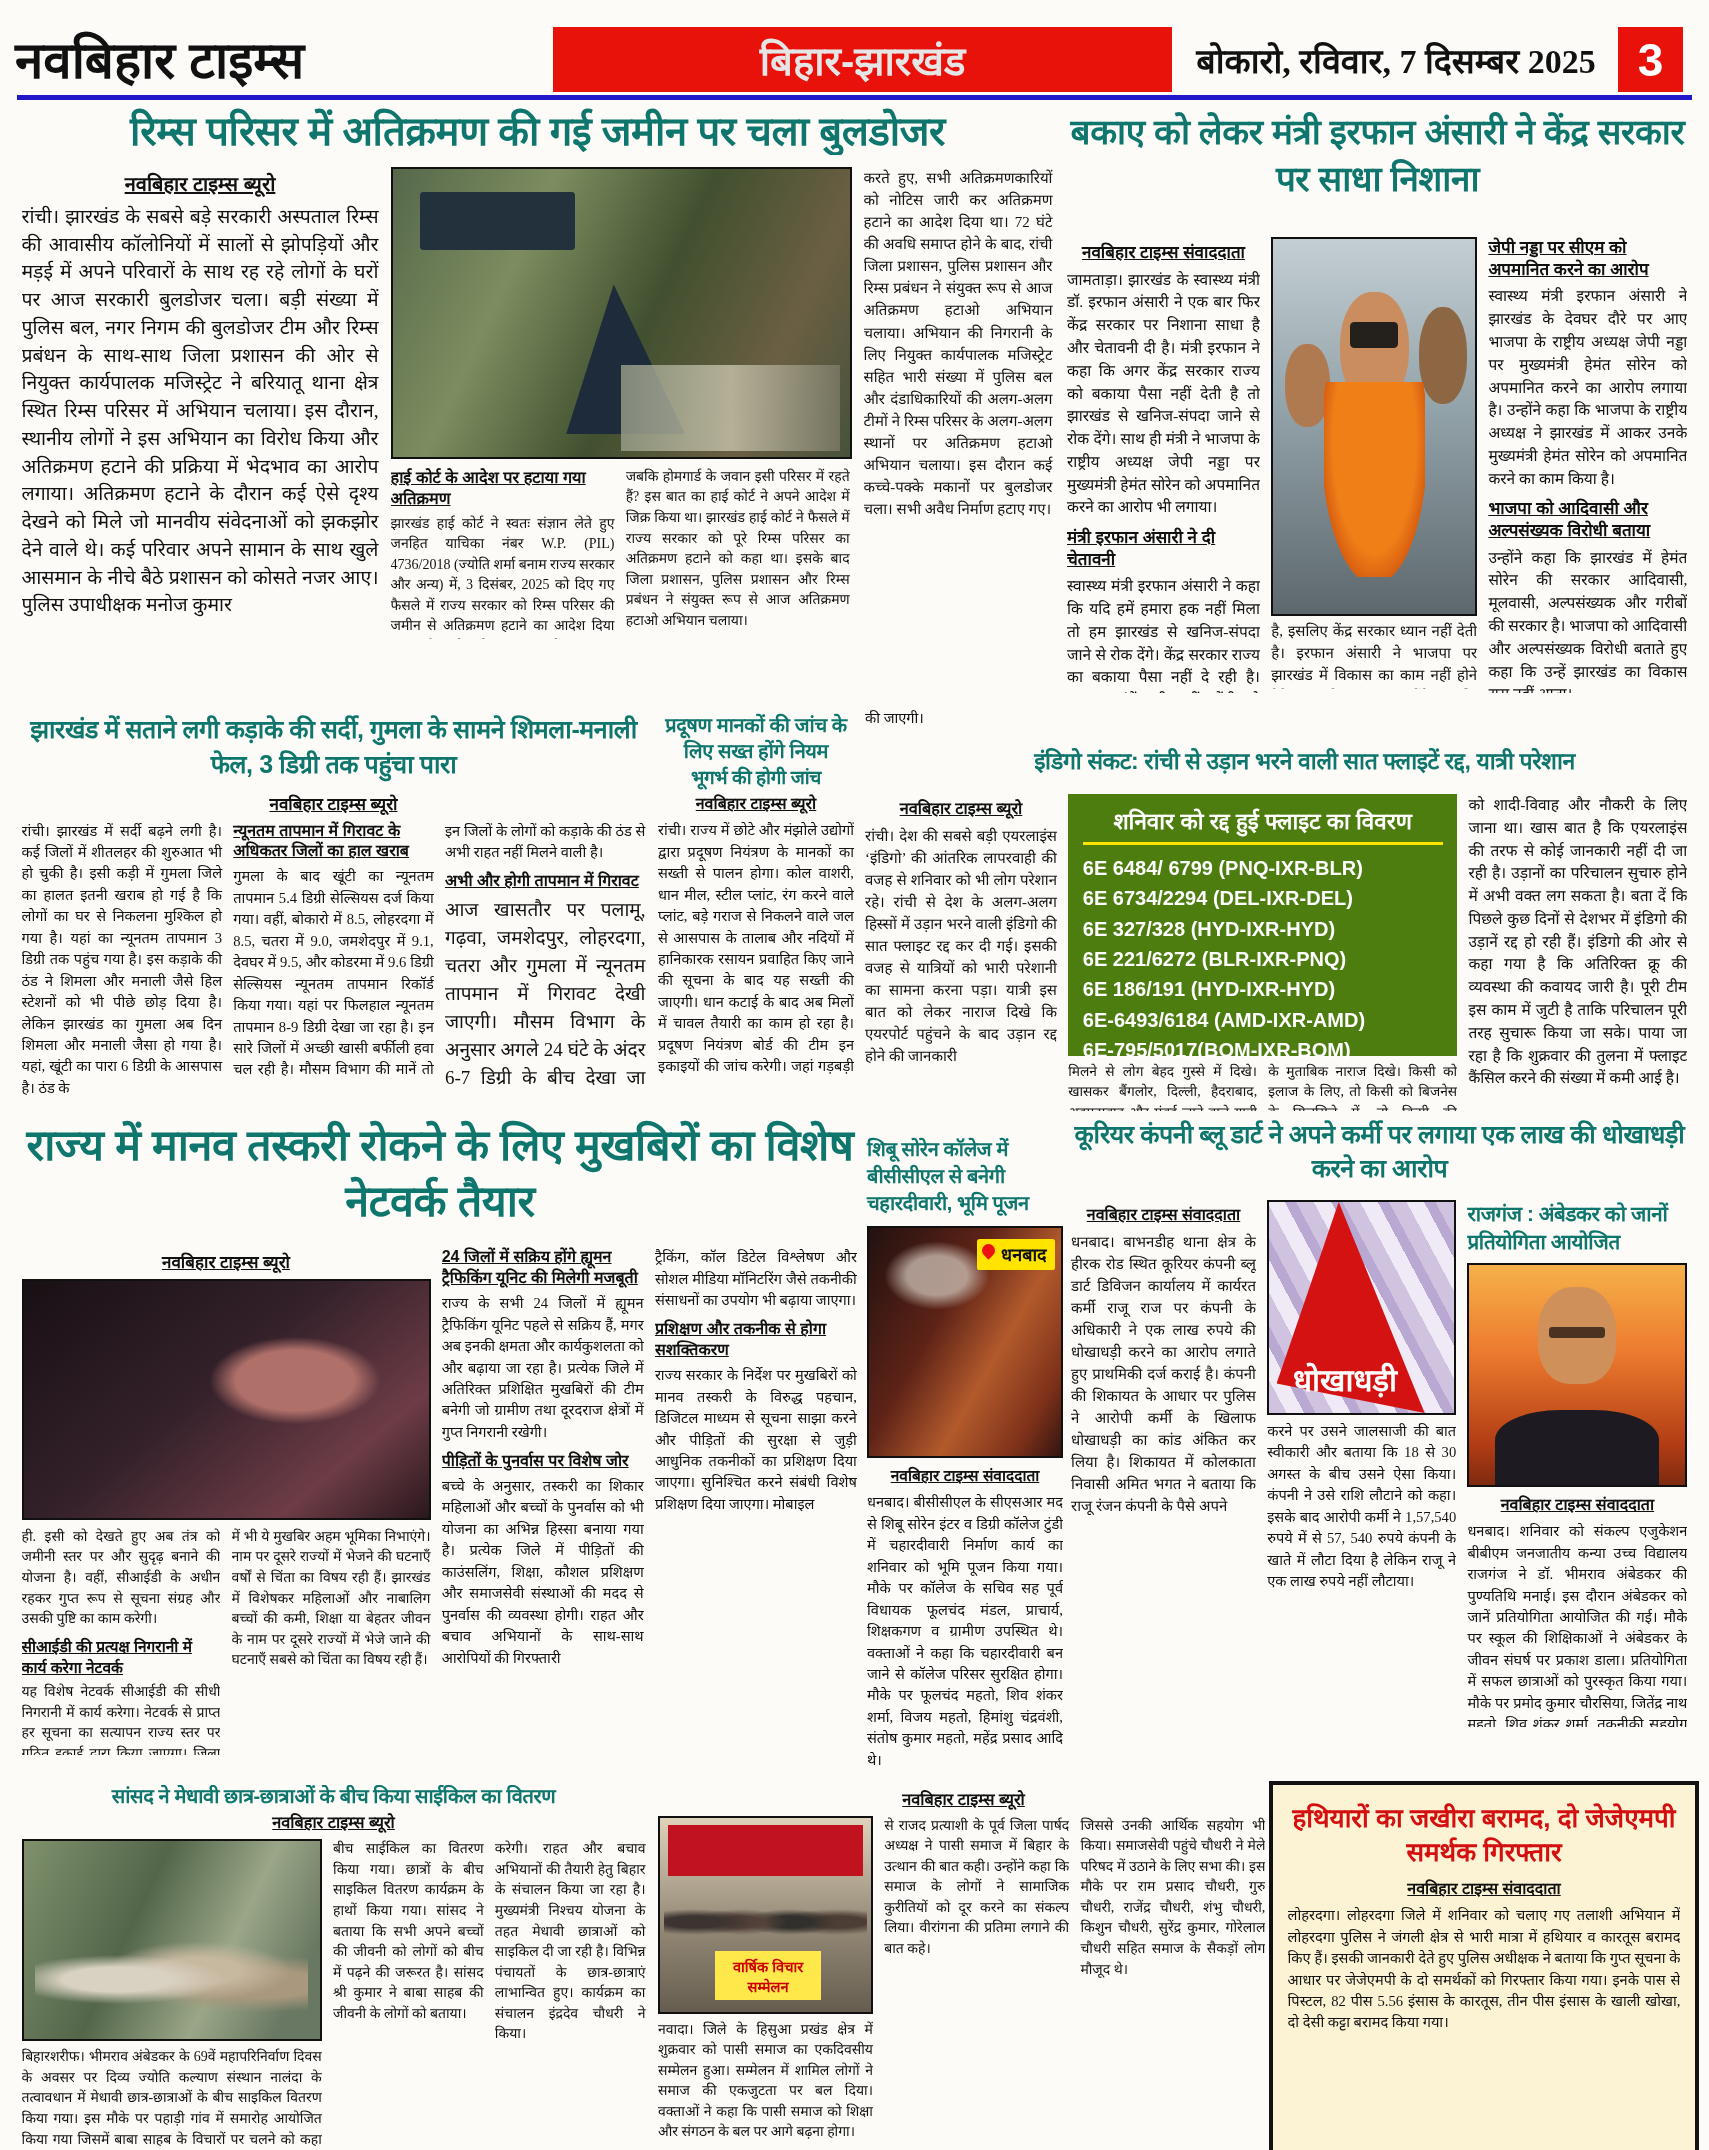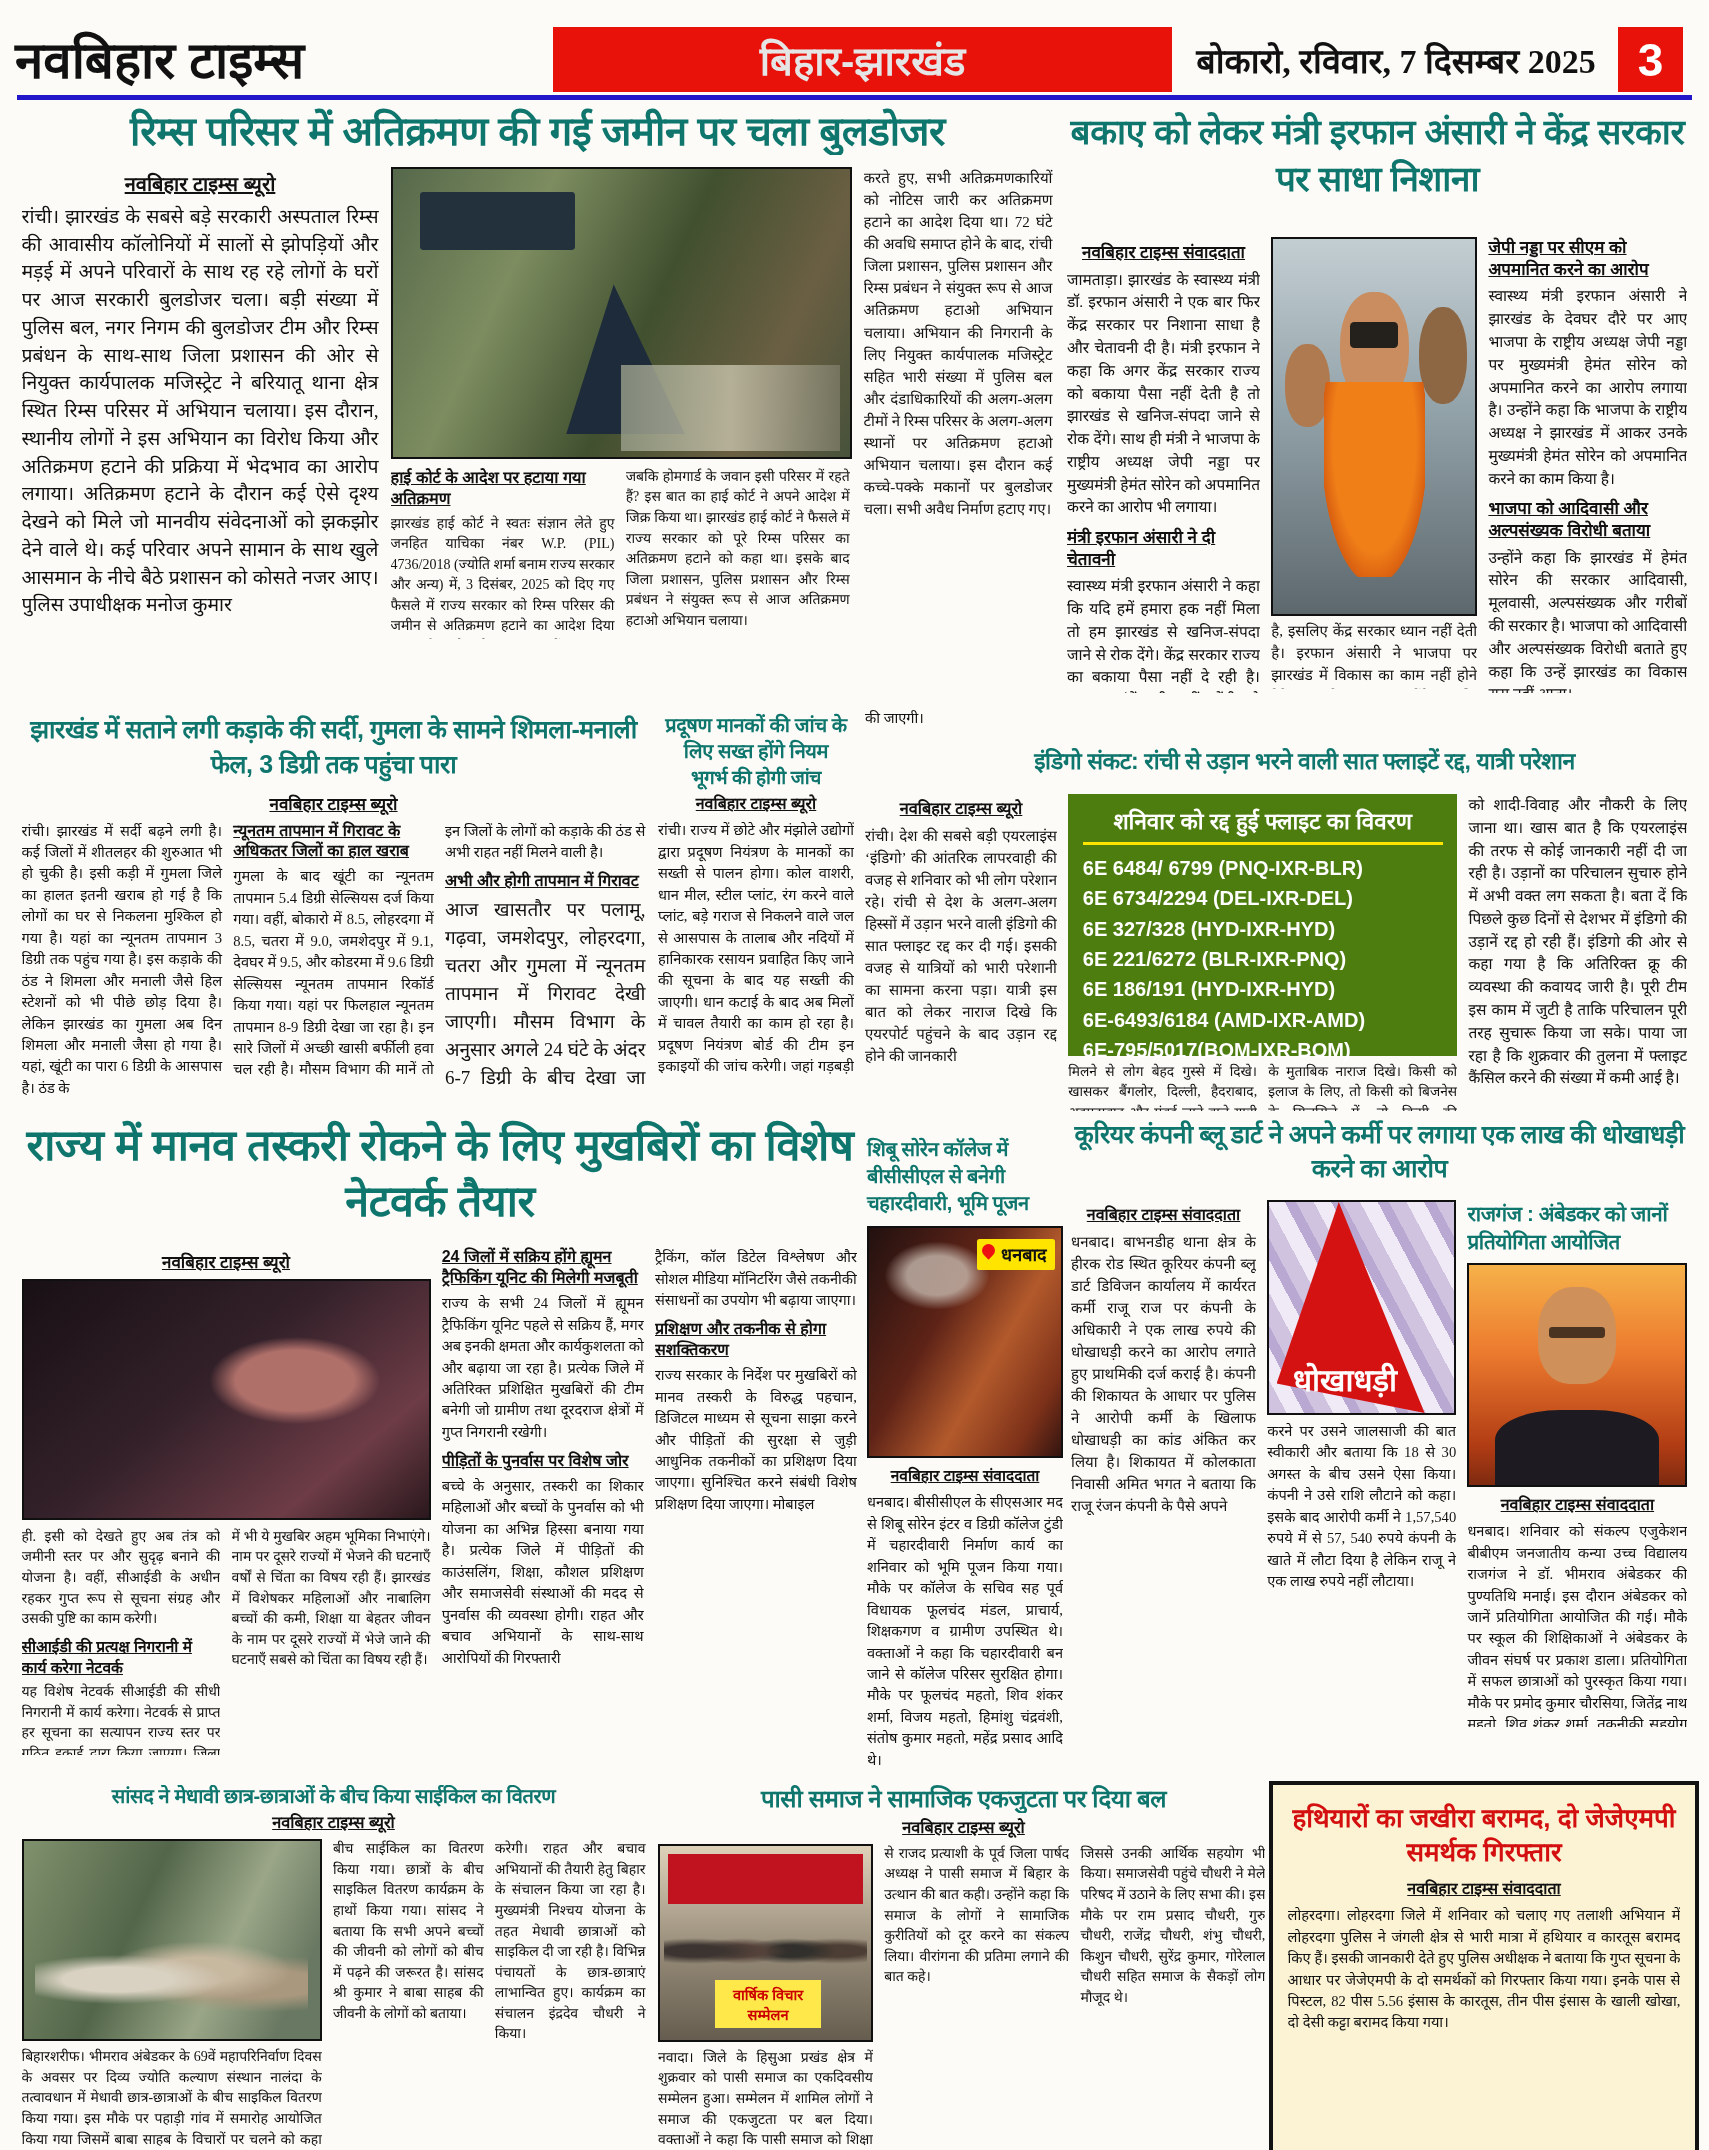--- a/index.html
+++ b/index.html
@@ -248,21 +248,20 @@
           <div class="crowd"></div>
         </div>
         <div class="col body-txt" style="font-size:14px;height:163px;margin-top:6px;">बिहारशरीफ। भीमराव अंबेडकर के 69वें महापरिनिर्वाण दिवस के अवसर पर दिव्य ज्योति कल्याण संस्थान नालंदा के तत्वावधान में मेधावी छात्र-छात्राओं के बीच साइकिल वितरण किया गया। इस मौके पर पहाड़ी गांव में समारोह आयोजित किया गया जिसमें बाबा साहब के विचारों पर चलने को कहा गया।</div>
       </div>
       <div class="col body-txt" style="width:151px;font-size:14px;">बीच साईकिल का वितरण किया गया। छात्रों के बीच साइकिल वितरण कार्यक्रम के हाथों किया गया। सांसद ने बताया कि सभी अपने बच्चों की जीवनी को लोगों को बीच में पढ़ने की जरूरत है। सांसद श्री कुमार ने बाबा साहब की जीवनी के लोगों को बताया।</div>
       <div class="col body-txt" style="width:151px;font-size:14px;">करेगी। राहत और बचाव अभियानों की तैयारी हेतु बिहार के संचालन किया जा रहा है। मुख्यमंत्री निश्चय योजना के तहत मेधावी छात्राओं को साइकिल दी जा रही है। विभिन्न पंचायतों के छात्र-छात्राएं लाभान्वित हुए। कार्यक्रम का संचालन इंद्रदेव चौधरी ने किया।</div>
     </div>
   </div>
 
   <div class="abs" style="left:658px;top:1785px;width:611px;height:460px;">
-    <div class="hl nowrap" style="font-size:24px;">पासी समाज ने सामाजिक एकजुटता पर दिया बल</div>
     <div class="byline" style="font-size:16.3px;">नवबिहार टाइम्स ब्यूरो</div>
     <div class="flex" style="gap:11.2px;height:370px;">
       <div style="width:215px;">
         <div class="photo ph-pasi" style="height:198px;">
           <div class="banner"></div>
           <div class="people"></div>
           <div class="ybox">वार्षिक विचार सम्मेलन</div>
         </div>
         <div class="col body-txt" style="font-size:14px;height:163px;margin-top:6px;">नवादा। जिले के हिसुआ प्रखंड क्षेत्र में शुक्रवार को पासी समाज का एकदिवसीय सम्मेलन हुआ। सम्मेलन में शामिल लोगों ने समाज की एकजुटता पर बल दिया। वक्ताओं ने कहा कि पासी समाज को शिक्षा और संगठन के बल पर आगे बढ़ना होगा।</div>
       </div>

